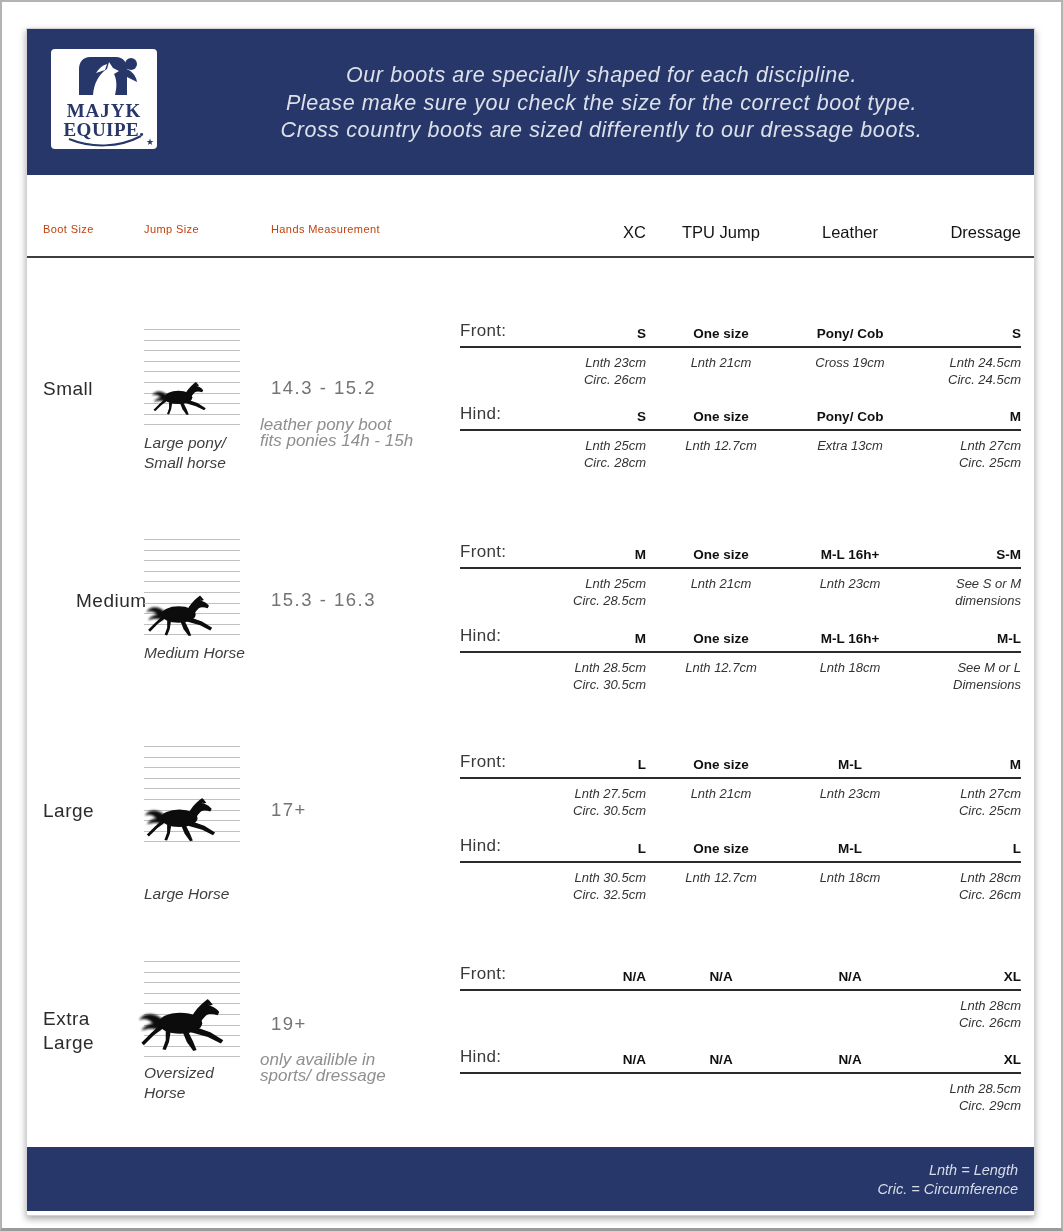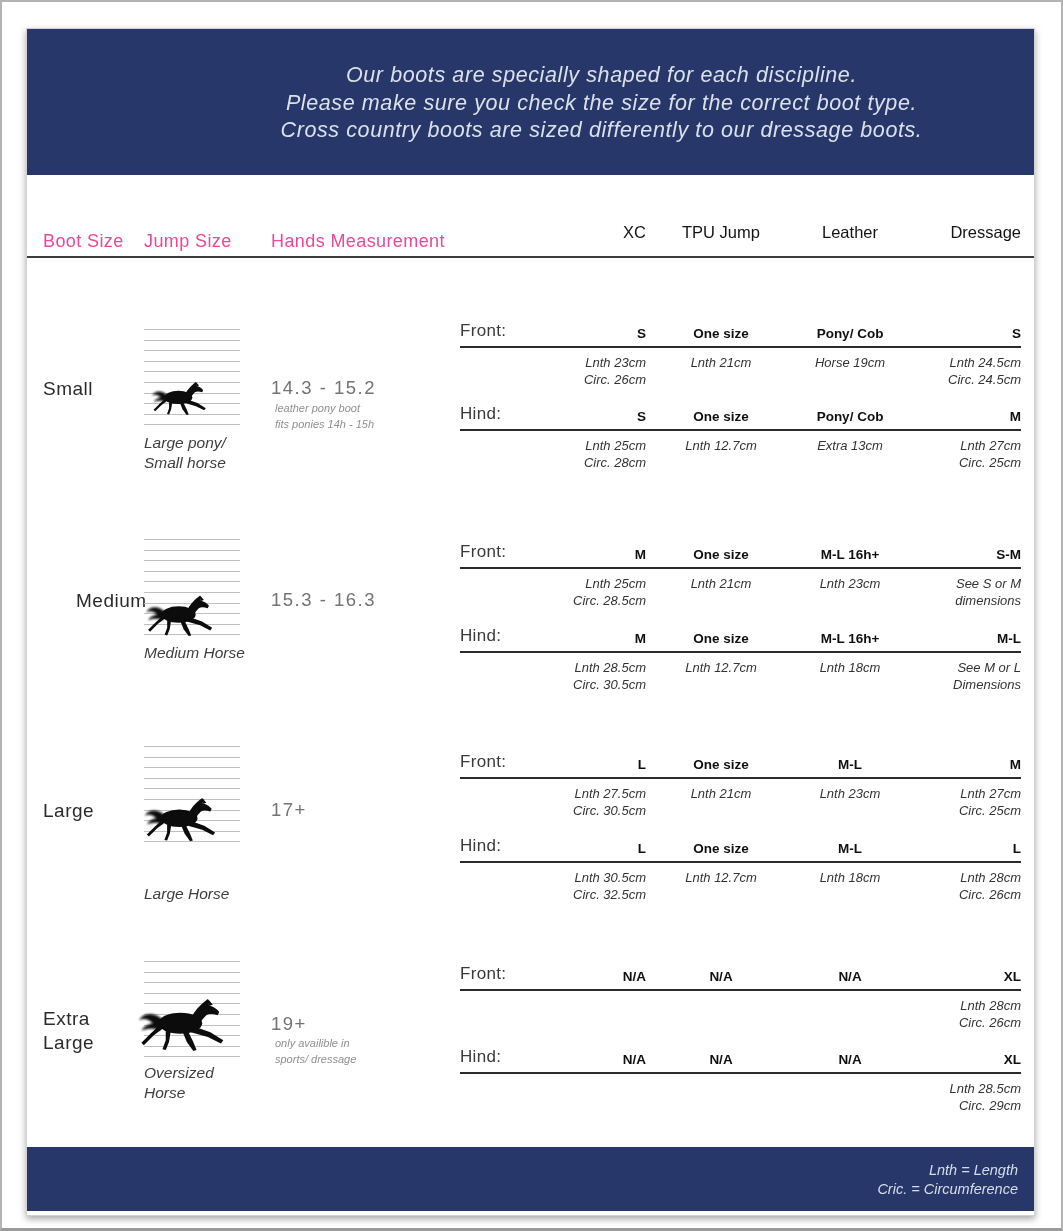--- a/index.html
+++ b/index.html
@@ -16,51 +16,64 @@
   
   .band{position:absolute;left:0;width:100%;background:#273769;}
   .band.top{top:0;height:146px;}
   .band.bottom{top:1118px;height:64px;}
   .logo-box{position:absolute;left:24px;top:20px;width:106px;height:100px;background:#fff;border-radius:4px;}
   .hdr-text{position:absolute;left:150px;right:8px;top:33px;text-align:center;
     font-style:italic;font-size:21.5px;line-height:27.5px;color:#dce0ea;letter-spacing:.6px;}
   .ftr-text{position:absolute;right:16px;top:14px;text-align:right;
     font-style:italic;font-size:14.5px;line-height:19px;color:#d8dce8;}
   
-  .colhdr-left{position:absolute;top:194px;font-size:18px;color:#ec4899;letter-spacing:.4px;margin-top:8px;}
+  .colhdr-left{position:absolute;top:194px;font-size:11px;color:#c2410c;letter-spacing:.4px;}
   .hdr-rule{position:absolute;left:0;top:227px;width:100%;height:2px;background:#3d3d3d;}
   .grid5{display:grid;grid-template-columns:92px 94px 150px 108px 117px;}
   .col-grid{position:absolute;left:433px;top:194px;width:561px;font-size:16.5px;color:#141414;}
   .al-r{text-align:right;} .al-c{text-align:center;}
   
   .size-block{position:absolute;left:433px;width:561px;}
   .size-line{align-items:end;border-bottom:2px solid #2b2b2b;padding-bottom:5px;}
   .fh-label{font-size:17px;color:#3a3a3a;letter-spacing:.3px;}
   .sz{font-size:13.5px;font-weight:bold;color:#101010;font-style:normal;}
   .dims-line{padding-top:6px;}
   .dim{font-size:13px;font-style:italic;color:#333;line-height:17px;}
   .pre{white-space:pre-line;}
   
   .boot-label{position:absolute;left:16px;font-size:19px;color:#2b2b2b;letter-spacing:.5px;line-height:24px;}
   .hands-val{position:absolute;left:244px;font-size:18.5px;color:#737373;letter-spacing:1.5px;}
-  .hands-note{position:absolute;left:248px;font-size:11px;font-style:italic;color:#8f8f8f;line-height:16px;}
+  .hands-note{position:absolute;left:233px;font-size:17px;font-style:italic;color:#8f8f8f;line-height:16px;margin-top:17px;}
   .ruled{position:absolute;left:117px;width:96px;height:106px;
     background:repeating-linear-gradient(to bottom,#c0c0c0 0,#c0c0c0 1px,transparent 1px,transparent 10.6px);}
   .horse{position:absolute;}
   .horse svg{display:block;width:100%;height:100%;}
   .horse-caption{position:absolute;left:117px;font-size:15.5px;font-style:italic;color:#3e3e3e;line-height:19.5px;}
 </style>
 </head>
 <body>
 
 <div class="outer-frame"></div>
 
 <div class="sheet">
 
   <div class="band top">
+    <div class="logo-box">
+      <svg viewBox="0 0 106 100">
+        <path fill="#273769" d="M39 8 h26 c7 0 11 5 11 12 v26 h-48 v-26 c0-7 4-12 11-12 z"></path>
+        <path fill="#ffffff" d="M42 46 C43 34 48 25 56 20 L58 13 L62 19 L68 22 L63 25 C66 31 66 38 64 46 Z"></path>
+        <path fill="#ffffff" d="M45 24 C48 19 52 16 56 15 L54 21 Z"></path>
+        <circle fill="#273769" cx="80" cy="15" r="6"></circle>
+        <path fill="#273769" d="M73 19 C80 21 85 26 86 33 L76 28 Z"></path>
+        <text x="53" y="68" text-anchor="middle" fill="#273769" font-family="Liberation Serif, DejaVu Serif, serif" font-size="19" font-weight="bold" letter-spacing="1">MAJYK</text>
+        <text x="53" y="87" text-anchor="middle" fill="#273769" font-family="Liberation Serif, DejaVu Serif, serif" font-size="19" font-weight="bold" letter-spacing="0.5">EQUIPE.</text>
+        <path d="M18 90 C40 99 68 99 90 87" stroke="#273769" stroke-width="2" fill="none"></path>
+        <text x="95" y="96" font-size="9" fill="#273769">★</text>
+      </svg>
+    </div>
     <div class="hdr-text">
       <div>Our boots are specially shaped for each discipline.</div>
       <div>Please make sure you check the size for the correct boot type.</div>
       <div>Cross country boots are sized differently to our dressage boots.</div>
     </div>
   </div>
 
   <span class="colhdr-left" style="left:16px;">Boot Size</span>
   <span class="colhdr-left" style="left:117px;">Jump Size</span>
   <span class="colhdr-left" style="left:244px;">Hands Measurement</span>
@@ -106,21 +119,21 @@
       <span class="sz al-r">S</span>
       <span class="sz al-c">One size</span>
       <span class="sz al-c">Pony/ Cob</span>
       <span class="sz al-r">S</span>
     </div>
     <div class="dims-line grid5">
       <span></span>
       <span class="dim al-r pre">Lnth 23cm
 Circ. 26cm</span>
       <span class="dim al-c pre">Lnth 21cm</span>
-      <span class="dim al-c pre">Horse 19cm</span>
+      <span class="dim al-c pre">Cross 19cm</span>
       <span class="dim al-r pre">Lnth 24.5cm
 Circ. 24.5cm</span>
     </div>
   </div>
   <div class="size-block" style="top:375px;">
     <div class="size-line grid5">
       <span class="fh-label">Hind:</span>
       <span class="sz al-r">S</span>
       <span class="sz al-c">One size</span>
       <span class="sz al-c">Pony/ Cob</span>

